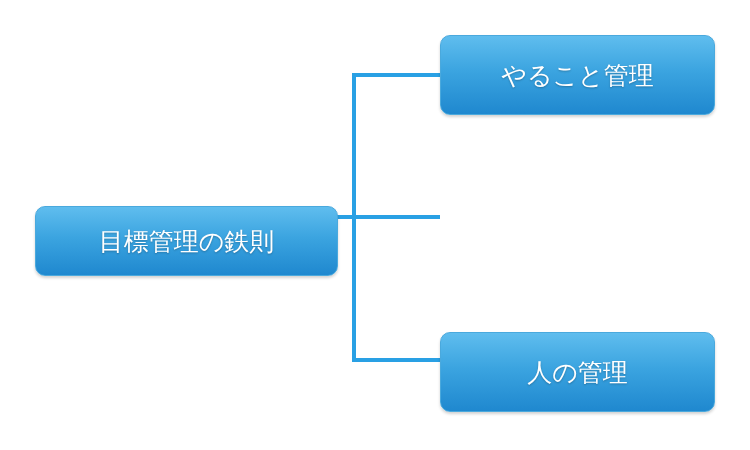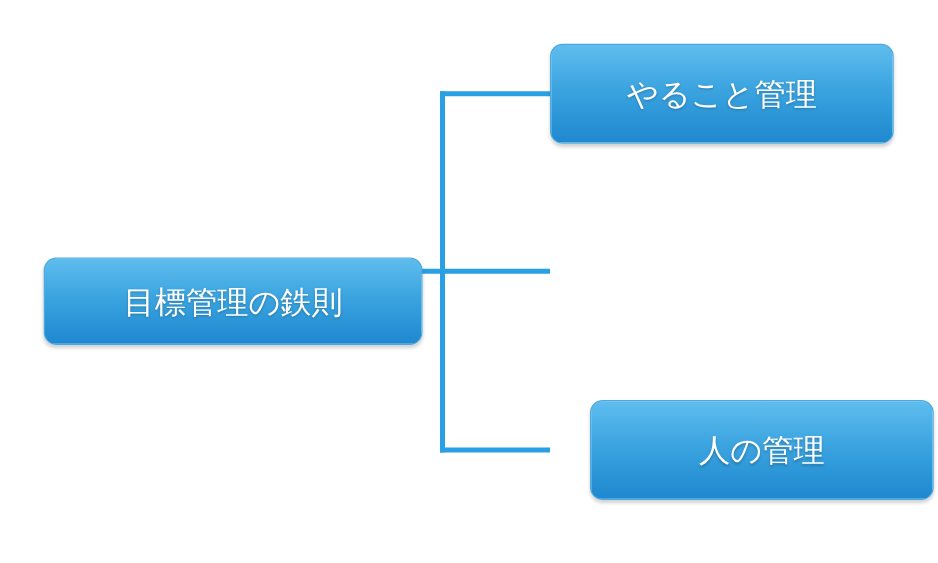--- a/index.html
+++ b/index.html
@@ -39,21 +39,21 @@
     font-size: 25px;
     margin-top: 24px;
   }
   .node-child {
     left: 440px;
     width: 275px; height: 80px;
     font-size: 25px;
   }
   .node-child-0 { top: 35px; }
   .node-child-1 { top: 177px; font-size: 23px; }
-  .node-child-2 { top: 320px; margin-left: 32px; }
+  .node-child-2 { top: 332px; }
   .line {
     position: absolute;
     background: #29a0e4;
   }
   .line-root-to-trunk { left: 310px; top: 215px; width: 46px; height: 4px; }
   .line-trunk         { left: 352px; top: 73px;  width: 4px;  height: 289px; }
   .line-branch-0      { left: 352px; top: 73px;  width: 88px; height: 4px; }
   .line-branch-1      { left: 352px; top: 215px; width: 88px; height: 4px; }
   .line-branch-2      { left: 352px; top: 358px; width: 88px; height: 4px; }
 </style>

